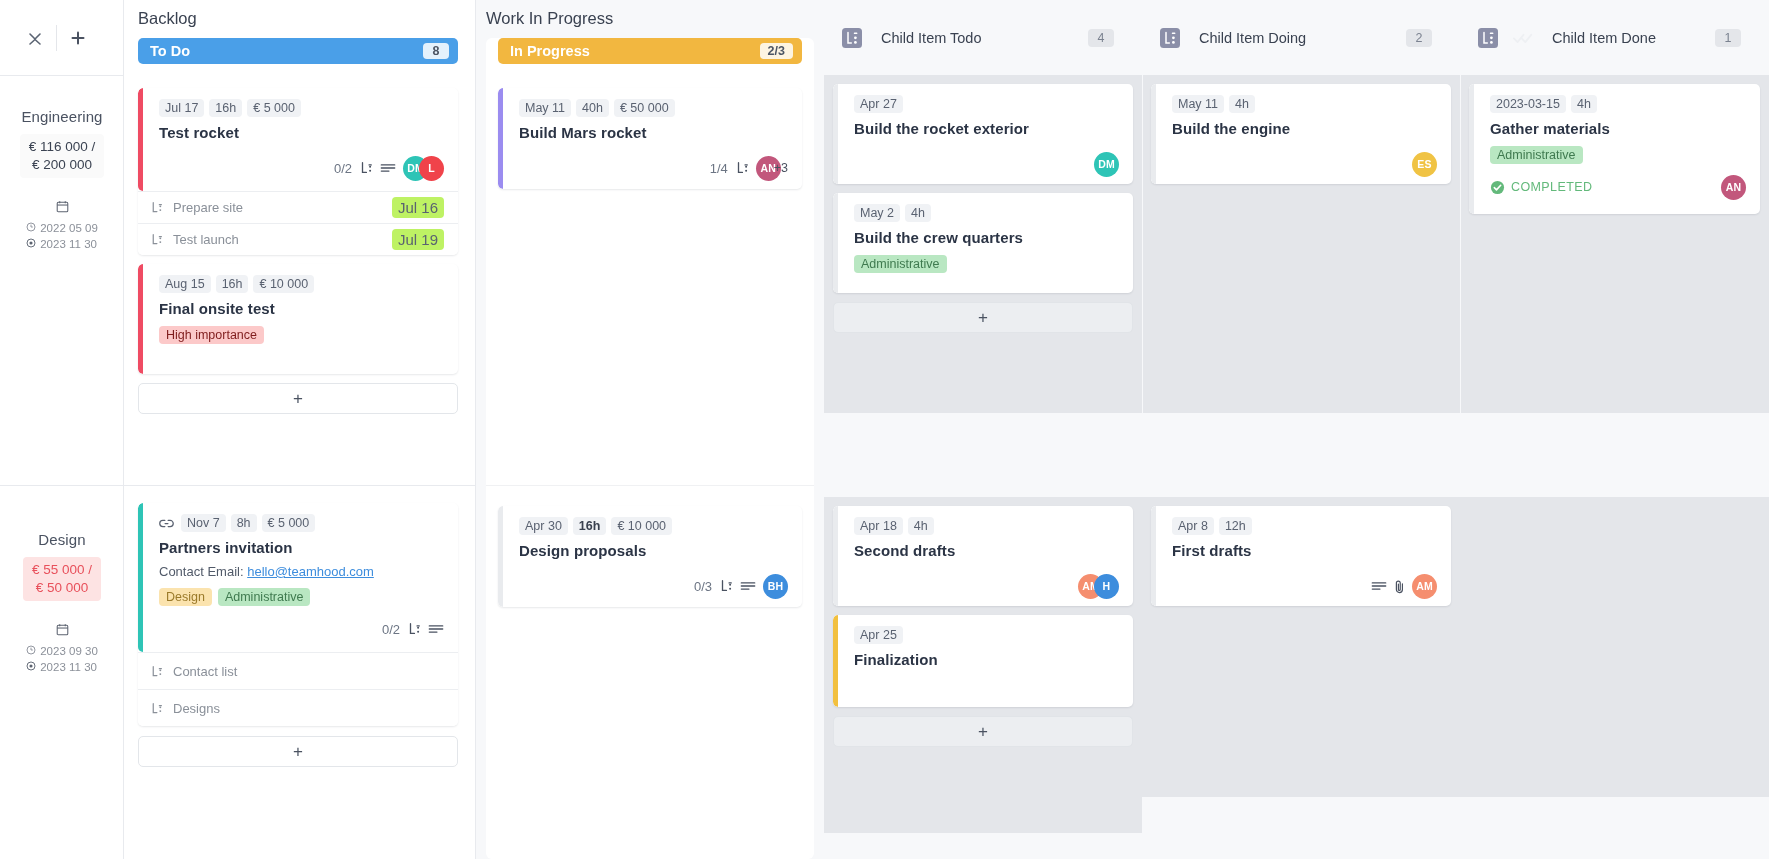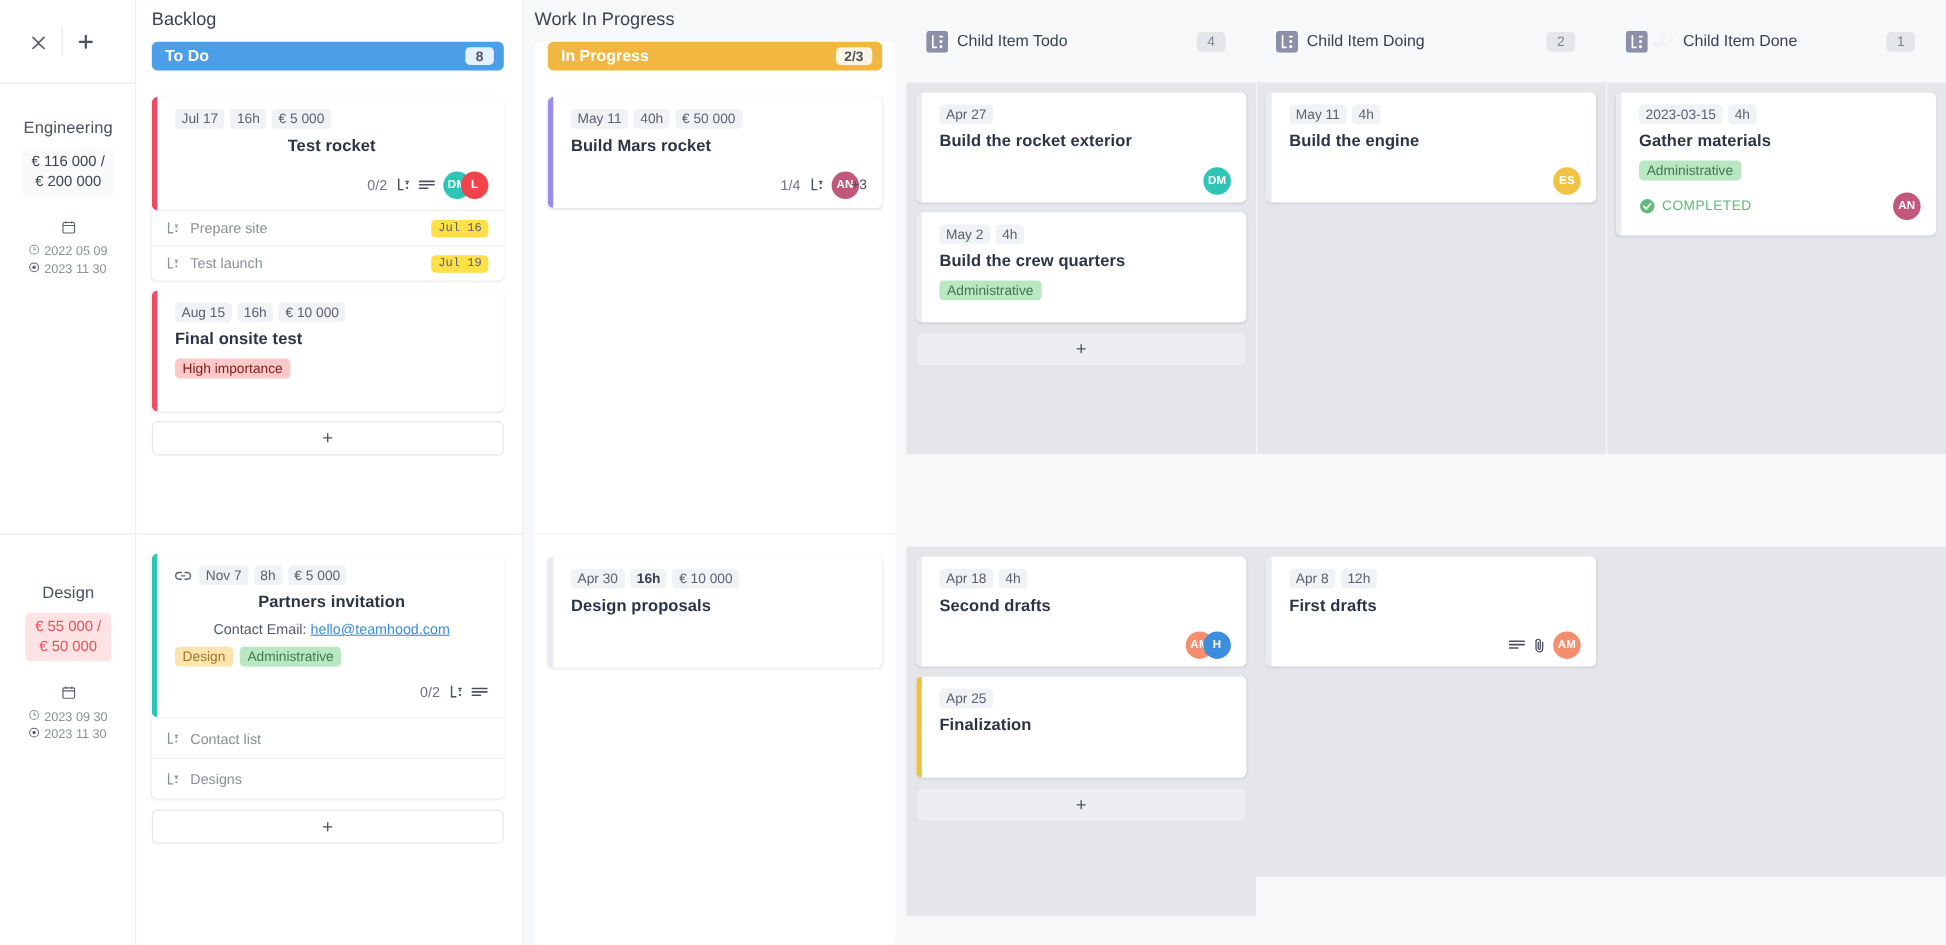--- a/index.html
+++ b/index.html
@@ -67,31 +67,31 @@
         display: flex; align-items: center; justify-content: center; letter-spacing: .2px; }
   .av + .av { margin-left: -9px; }
   .plusn { font-size: 12.5px; color: #4a5261; margin-left: -7px; z-index: 2; }
 
   .completed { display: flex; align-items: center; gap: 6px; font-size: 12.5px; color: #63b97b; letter-spacing: .4px; }
 
   
   .subrow { background: #fff; border-top: 1px solid #eceef1; height: 32px; display: flex; align-items: center;
             padding: 0 14px 0 12px; font-size: 13px; color: #8a9099; }
   .subrow .sname { margin-left: 10px; }
-  .subrow .sdate { margin-left: auto; background: #fde047; color: #5a6271; font-size: 11px; border-radius: 4px; padding: 2px 6px; font-family: Liberation Mono, monospace; }
+  .subrow .sdate { margin-left: auto; background: #bef264; color: #5a6271; font-size: 15px; border-radius: 4px; padding: 2px 6px; }
   .stack { border-radius: 5px; overflow: hidden; box-shadow: 0 1px 2px rgba(20,30,50,.10); }
-  .stack .card { box-shadow: none; border-radius: 5px 5px 0 0; text-align: center; }
+  .stack .card { box-shadow: none; border-radius: 5px 5px 0 0; }
 
   .addbtn { border: 1px solid #e3e6ea; background: #fff; border-radius: 5px; height: 31px;
             display: flex; align-items: center; justify-content: center; color: #4a5261; font-size: 17px; cursor: pointer; }
   .addbtn.grey { background: #eceef1; border-color: #e1e4e8; }
 
   
   .childcol { position: absolute; top: 0; }
-  .child-head { height: 75px; display: flex; align-items: center; gap: 8px; padding-left: 18px; }
+  .child-head { height: 75px; display: flex; align-items: center; gap: 19px; padding-left: 18px; }
   .child-head .ctitle { font-size: 14.5px; color: #3a4251; }
   .child-head .ccount { margin-left: auto; margin-right: 28px; background: #e4e6ea; color: #7b8290;
                         font-size: 12.5px; border-radius: 4px; padding: 2px 9px; min-width: 26px; text-align: center; }
   .child-body { background: #e4e6ea; padding: 9px; }
   .child-body .card { margin-bottom: 9px; }
   .vsep { position: absolute; top: 75px; bottom: 0; width: 1px; background: #f7f8fa; }
 
   .icon { display: inline-flex; align-items: center; justify-content: center; }
   .swim-sep { position: absolute; left: 0; right: 0; height: 1px; background: #e8eaee; }
 </style>
@@ -403,20 +403,41 @@
         <div style="position:absolute;top:468px;left:12px;width:304px;">
           <div class="card" style="height:101px;">
             <div class="stripe" style="background:#e9ebee"></div>
             <div class="card-body">
               <div class="chips">
                 <span class="chip">Apr 30</span>
                 <span class="chip strong">16h</span>
                 <span class="chip">€ 10 000</span>
               </div>
               <div class="card-title">Design proposals</div>
+              <div class="card-foot">
+                <span class="foot-count">0/3</span>
+                <span class="icon">
+                  <svg width="14" height="14" viewBox="0 0 16 16" fill="none" stroke="#4a5261" stroke-width="1.5" stroke-linecap="round">
+                    <polyline points="4,2 4,13 8.5,13"></polyline>
+                      <line x1="11.5" y1="4.5" x2="14" y2="4.5"></line>
+                    <circle cx="12.7" cy="11.2" r="1.15" fill="#4a5261" stroke="none"></circle>
+                    <circle cx="12.7" cy="6.6" r="1.15" fill="#4a5261" stroke="none"></circle>
+                  </svg>
+                </span>
+                <span class="icon">
+                  <svg width="16" height="12" viewBox="0 0 18 12" stroke="#4a5261" stroke-width="1.6" stroke-linecap="round">
+                    <line x1="1.5" y1="2.5" x2="16.5" y2="2.5"></line>
+                      <line x1="1.5" y1="6" x2="16.5" y2="6"></line>
+                      <line x1="1.5" y1="9.5" x2="10" y2="9.5"></line>
+                  </svg>
+                </span>
+                <span class="avatars">
+                  <span class="av" style="background:#3d8ddd">BH</span>
+                </span>
+              </div>
             </div>
           </div>
         </div>
       </div>
 
       <div class="childcol" style="left:348px;width:318px;top:0;bottom:0;">
         <div class="child-head">
           <span class="icon">
             <svg width="20" height="20" viewBox="0 0 20 20">
               <rect x="0" y="0" width="20" height="20" rx="3.5" fill="#8b8fa8"></rect>

